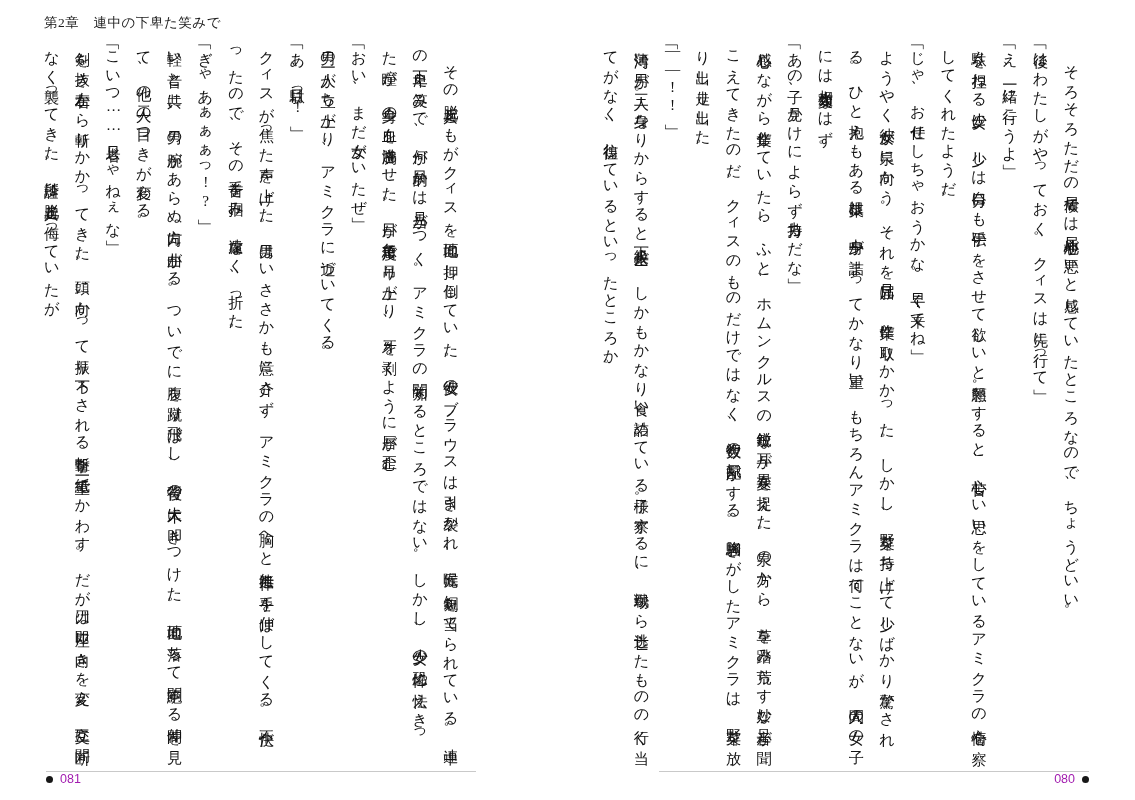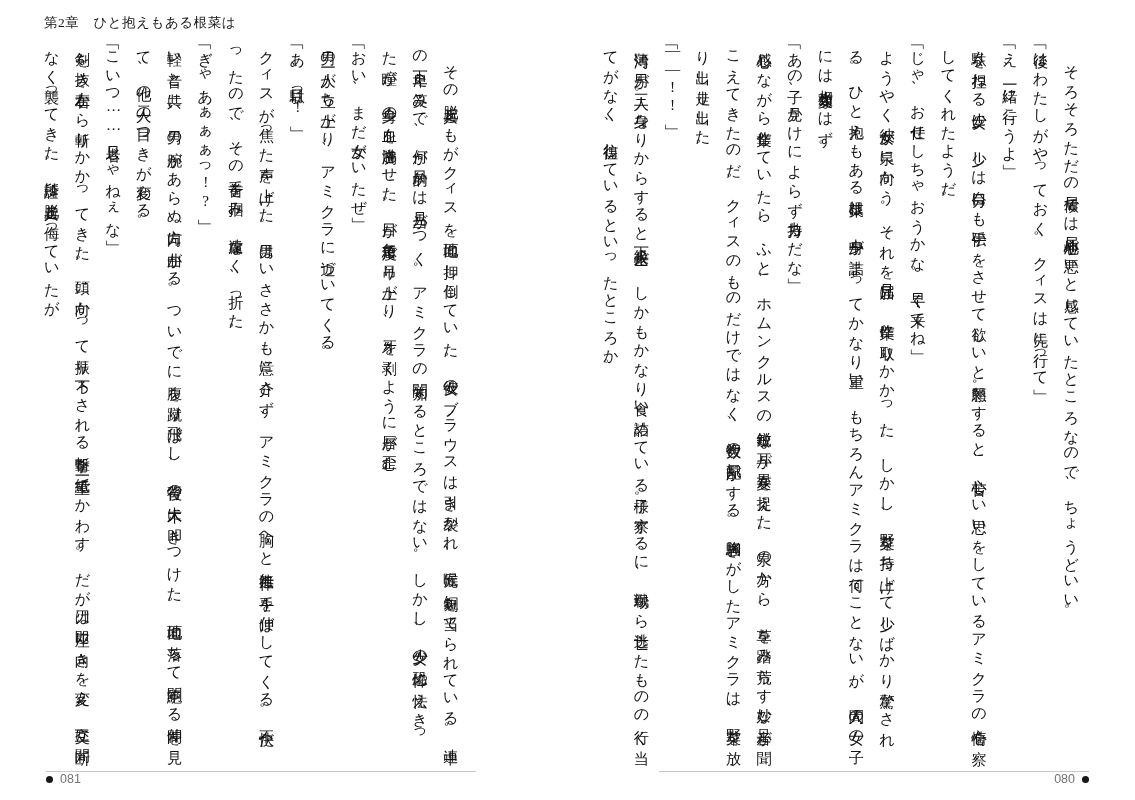--- a/index.html
+++ b/index.html
@@ -88,21 +88,21 @@
     left: 0;
     bottom: 0;
     width: 1135px;
     height: 50px;
   }
 
   .folio {
     position: absolute;
     bottom: 14px;
     font-size: 12.5px;
-    color: #737373;
+    color: #a21caf;
     display: flex;
     align-items: center;
     gap: 7px;
     font-family: "Liberation Sans", sans-serif;
   }
   .folio.left { left: 46px; }
   .folio.right { right: 46px; flex-direction: row-reverse; margin-top: 24px; }
 
   .dot {
     width: 7px;
@@ -119,21 +119,21 @@
     background: #c9c9c9;
   }
   .rule.left { left: 46px; width: 430px; }
   .rule.right { right: 46px; width: 430px; }
 </style>
 </head>
 <body>
 
 <div id="page">
 
-  <div class="running-head">第2章　ひと抱えもある根菜は</div>
+  <div class="running-head">第2章　連中の下卑た笑みで</div>
 
   <div class="spread">
 
     <div class="page-col page-left">
       <div class="vtext">
         <p class="ind">その脱走兵どもがクィスを地面に押し倒していた。彼女のブラウスは引き裂かれ、喉元に短剣を当てられている。連中の下卑た笑みで、何が目的かは見当がつく。アミクラの関知するところではない。しかし、少女の恐怖に怯えきった瞳が、全身の血を沸騰させた。目が急角度で吊り上がり、牙を剥くように唇が歪む。</p>
         <p>「おい、まだ女がいたぜ」</p>
         <p>男の一人が立ち上がり、アミクラに近づいてくる。</p>
         <p>「あ、駄目っ!」</p>
         <p>クィスが焦った声を上げた。男はいささかも意に介さず、アミクラの胸へと無造作に手を伸ばしてくる。不快だったので、その手首を掴み、遠慮なく、折った。</p>

